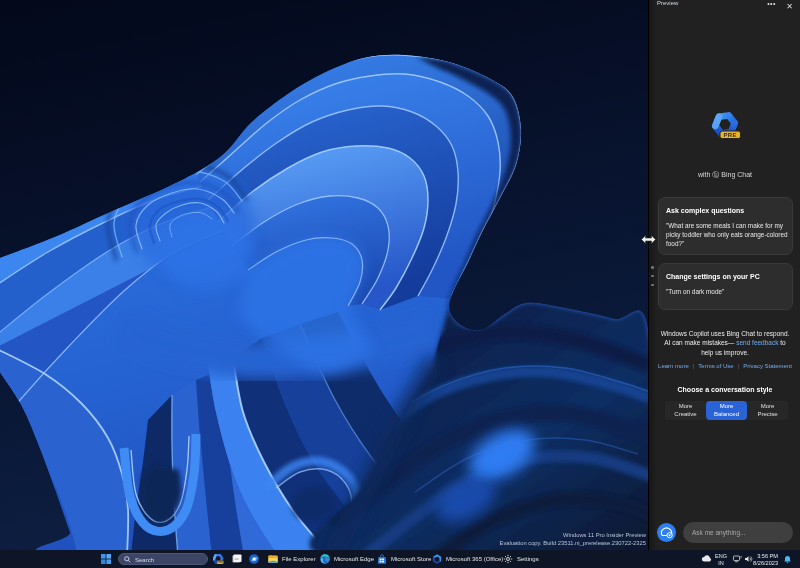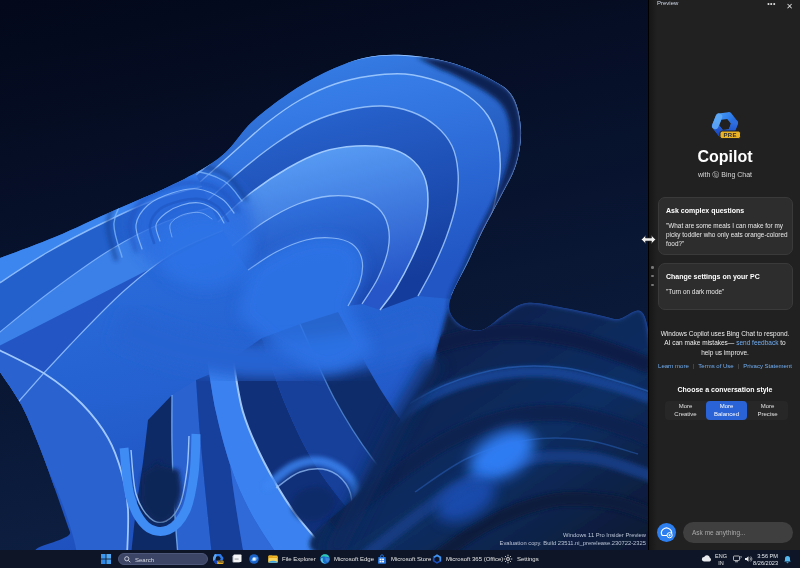--- a/index.html
+++ b/index.html
@@ -199,21 +199,20 @@
             <path d="M -9.8,0 L -4.9,-8.5" fill="none" stroke="#5fa8f6" stroke-width="6.6" stroke-linecap="round" opacity="0.9"></path>
             <circle cx="0.3" cy="0.3" r="4.6" fill="#212121"></circle>
           </g>
         </g>
         <g transform="translate(71,21)">
           <rect x="0" y="0" width="20.5" height="7.6" rx="2.2" fill="#eab225" stroke="#212121" stroke-width="1"></rect>
           <text x="10.2" y="5.9" text-anchor="middle" font-family="Liberation Sans, sans-serif" font-size="6" font-weight="bold" fill="#2e2e2e" letter-spacing="0.4">PRE</text>
         </g>
       </svg>
     </div>
-    <div class="cop-title">Copilot</div>
     <div class="cop-sub">with ⓑ Bing Chat</div>
     <div class="card" style="top:197px; height:58px;">
       <h4>Ask complex questions</h4>
       <p>"What are some meals I can make for my<br>picky toddler who only eats orange-colored<br>food?"</p>
     </div>
     <div class="card" style="top:263px; height:47px;">
       <h4>Change settings on your PC</h4>
       <p style="margin-top:4px;">"Turn on dark mode"</p>
     </div>
     <div class="disc">Windows Copilot uses Bing Chat to respond.<br>AI can make mistakes— <a>send feedback</a> to<br>help us improve.</div>

